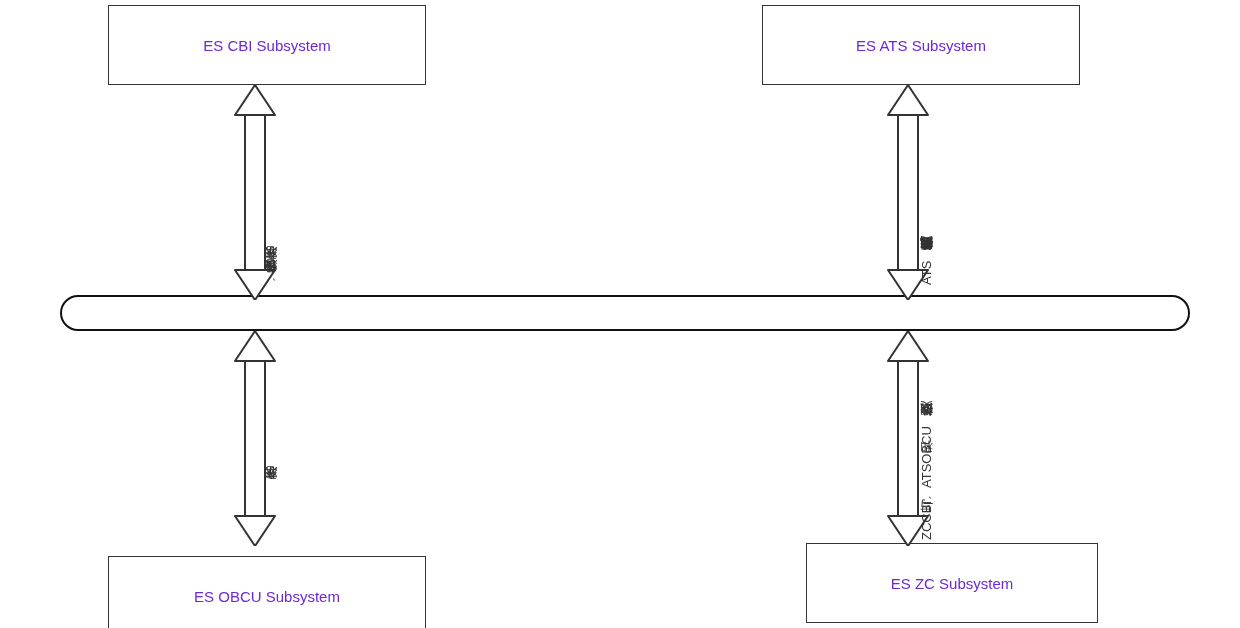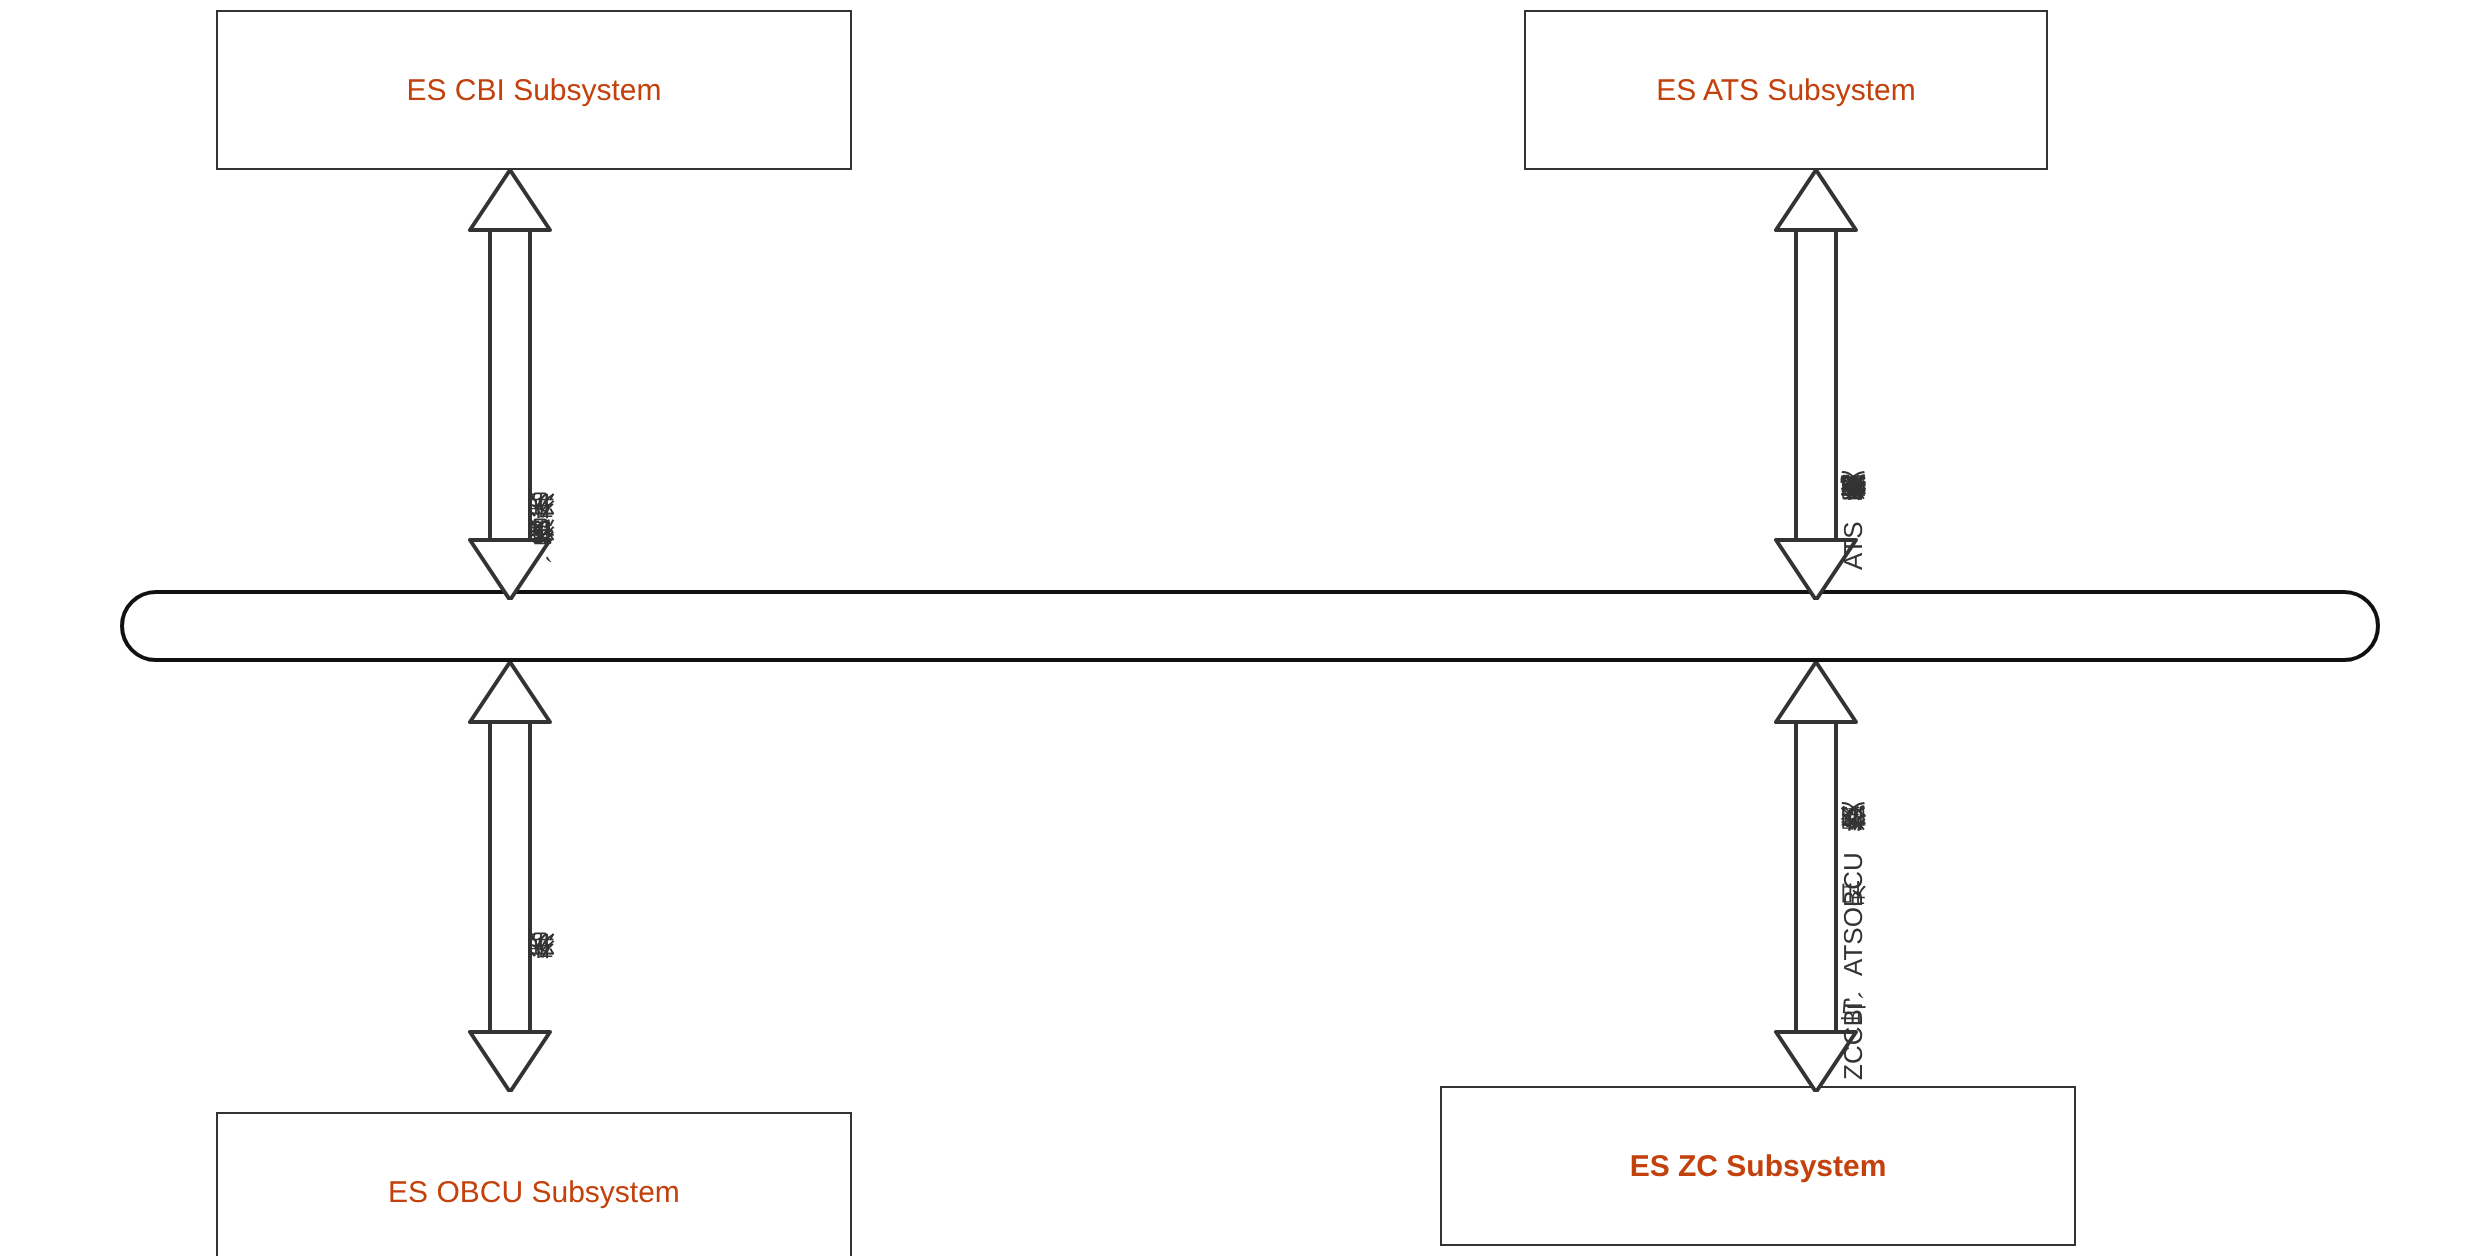--- a/index.html
+++ b/index.html
@@ -21,21 +21,21 @@
 
     
     .subsystem-box {
       position: absolute;
       border: 1.5px solid #333;
       background: #fff;
       display: flex;
       align-items: center;
       justify-content: center;
       font-size: 15px;
-      color: #c2410c;
+      color: #6d28d9;
     }
 
     
     .bus {
       position: absolute;
       top: 295px;
       left: 60px;
       width: 1130px;
       height: 36px;
       border: 2.5px solid #111;
@@ -64,29 +64,29 @@
 <body>
 
 <div class="diagram-container">
 
   <div class="bus"></div>
 
   <div class="subsystem-box" style="left: 108px; top: 5px; width: 318px; height: 80px;">
     <span>ES CBI Subsystem</span>
   </div>
 
-  <div class="subsystem-box" style="left: 762px; top: 5px; width: 262px; height: 80px; justify-content: center;">
+  <div class="subsystem-box" style="left: 762px; top: 5px; width: 318px; height: 80px; justify-content: center;">
     <span>ES ATS Subsystem</span>
   </div>
 
   <div class="subsystem-box" style="left: 108px; top: 556px; width: 318px; height: 80px;">
     <span>ES OBCU Subsystem</span>
   </div>
 
-  <div class="subsystem-box" style="left: 720px; top: 543px; width: 318px; height: 80px; font-weight: bold;">
+  <div class="subsystem-box" style="left: 806px; top: 543px; width: 292px; height: 80px;">
     <span>ES ZC Subsystem</span>
   </div>
 
   <svg class="arrow-svg" style="left: 215px; top: 85px;" width="80" height="215">
 
     <rect x="30" y="26" width="20" height="163" fill="white" stroke="#333" stroke-width="2"></rect>
 
     <polygon points="40,0 20,30 60,30" fill="white" stroke="#333" stroke-width="2" stroke-linejoin="round"></polygon>
 
     <polygon points="40,215 20,185 60,185" fill="white" stroke="#333" stroke-width="2" stroke-linejoin="round"></polygon>

